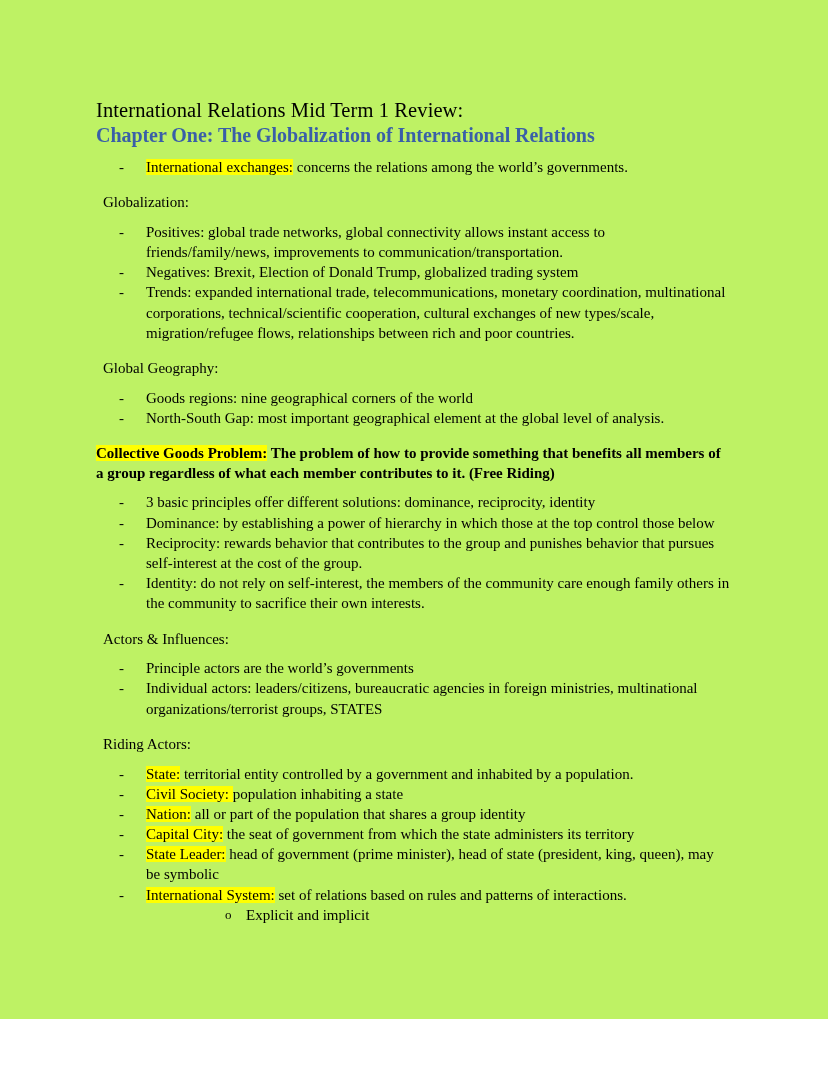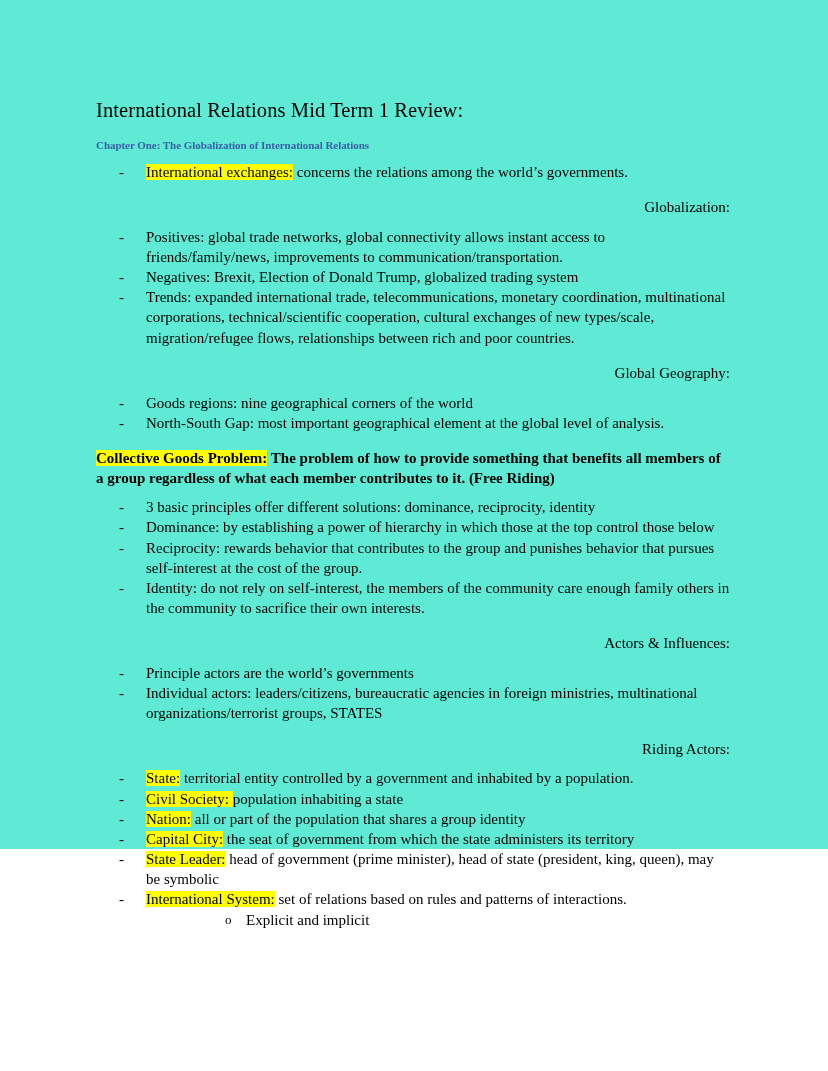--- a/index.html
+++ b/index.html
@@ -12,46 +12,45 @@
     width: 828px;
     height: 1071px;
     font-family: "Liberation Serif", "DejaVu Serif", serif;
     color: #000000;
     -webkit-font-smoothing: antialiased;
     overflow: hidden;
   }
   .page {
     position: relative;
     width: 828px;
-    height: 849px;
+    height: 1019px;
     box-sizing: border-box;
     padding: 96px 98px 0 96px;
-    background: #5eead4;
+    background: #bef264;
   }
   .doc-title {
     font-size: 20.5px;
     line-height: 1.22;
     margin: 0 0 0 0;
     padding-top: 2px;
     font-weight: normal;
     letter-spacing: 0.1px;
   }
   .chapter-heading {
-    font-size: 11px;
+    font-size: 20px;
     font-weight: bold;
     color: #3a5fa8;
-    margin: 16px 0 0 0;
+    margin: 0 0 0 0;
     line-height: 1.25;
     letter-spacing: -0.05px;
   }
   .section-label {
     font-size: 15px;
     line-height: 1.32;
     margin: 16px 0 0 7px;
-    text-align: right;
   }
   .para {
     font-size: 15px;
     line-height: 1.345;
     margin: 15px 0 0 0;
     text-align: left;
     font-weight: bold;
   }
   ul.bullets {
     list-style: none;

